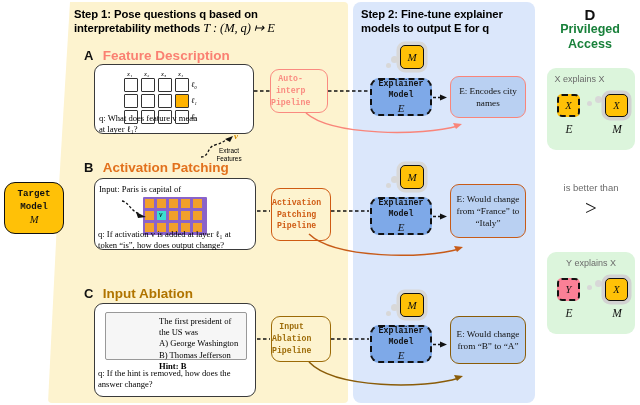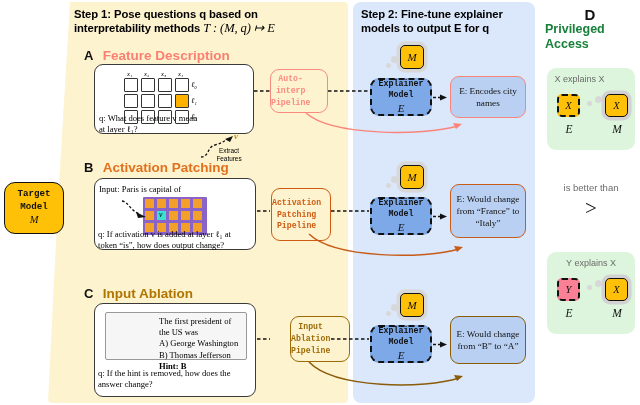--- a/index.html
+++ b/index.html
@@ -96,21 +96,21 @@
     left:4px;top:182px;width:60px;height:52px;box-sizing:border-box;
     background:#ffc107;border:1.8px solid #111;border-radius:11px;
     display:flex;flex-direction:column;align-items:center;justify-content:center;
     font-family:"Liberation Mono","DejaVu Sans Mono",monospace;
     font-size:9.2px;font-weight:bold;color:#111;line-height:1.35;
   }
   .target .cal{font-family:"Liberation Serif",serif;font-style:italic;font-size:10.5px;font-weight:normal;}
 
   
   .d-letter{font-size:15px;font-weight:bold;color:#111;text-align:center;}
-  .d-title{font-size:12.5px;font-weight:bold;color:#18803a;line-height:1.2;}
+  .d-title{font-size:12.5px;font-weight:bold;color:#18803a;text-align:center;line-height:1.2;}
   .greenbox{
     box-sizing:border-box;background:#dcf5dc;border-radius:9px;position:absolute;
   }
   .green-cap{
     font-size:9px;color:#6b6b6b;text-align:center;font-family:"Liberation Sans",sans-serif;
   }
   .smallchip{
     width:23px;height:23px;box-sizing:border-box;border-radius:5px;
     display:flex;align-items:center;justify-content:center;
     font-family:"Liberation Serif",serif;font-style:italic;font-size:10.5px;color:#111;
@@ -370,21 +370,21 @@
         <div>B) Thomas Jefferson</div>
         <div style="font-weight:bold;">Hint: B</div>
       </div>
     </div>
     <div class="abs qtext" style="left:3px;top:64px;width:156px;">
       <div>q: If the hint is removed, how does the</div>
       <div>answer change?</div>
     </div>
   </div>
 
-  <div class="abs pipeline pipe-c" style="left:271px;top:316px;width:60px;height:46px;margin-left:19px;">
+  <div class="abs pipeline pipe-c" style="left:271px;top:316px;width:60px;height:46px;">
     <span id="pipe-c-txt">
         <div>Input</div>
         <div>Ablation</div>
         <div>Pipeline</div>
       </span>
   </div>
 
   <svg class="abs" style="left:257px;top:336px;" width="16" height="6">
     <line x1="0" y1="3" x2="13" y2="3" stroke="#111" stroke-width="1.6" stroke-dasharray="3.5,2.5"></line>
   </svg>

